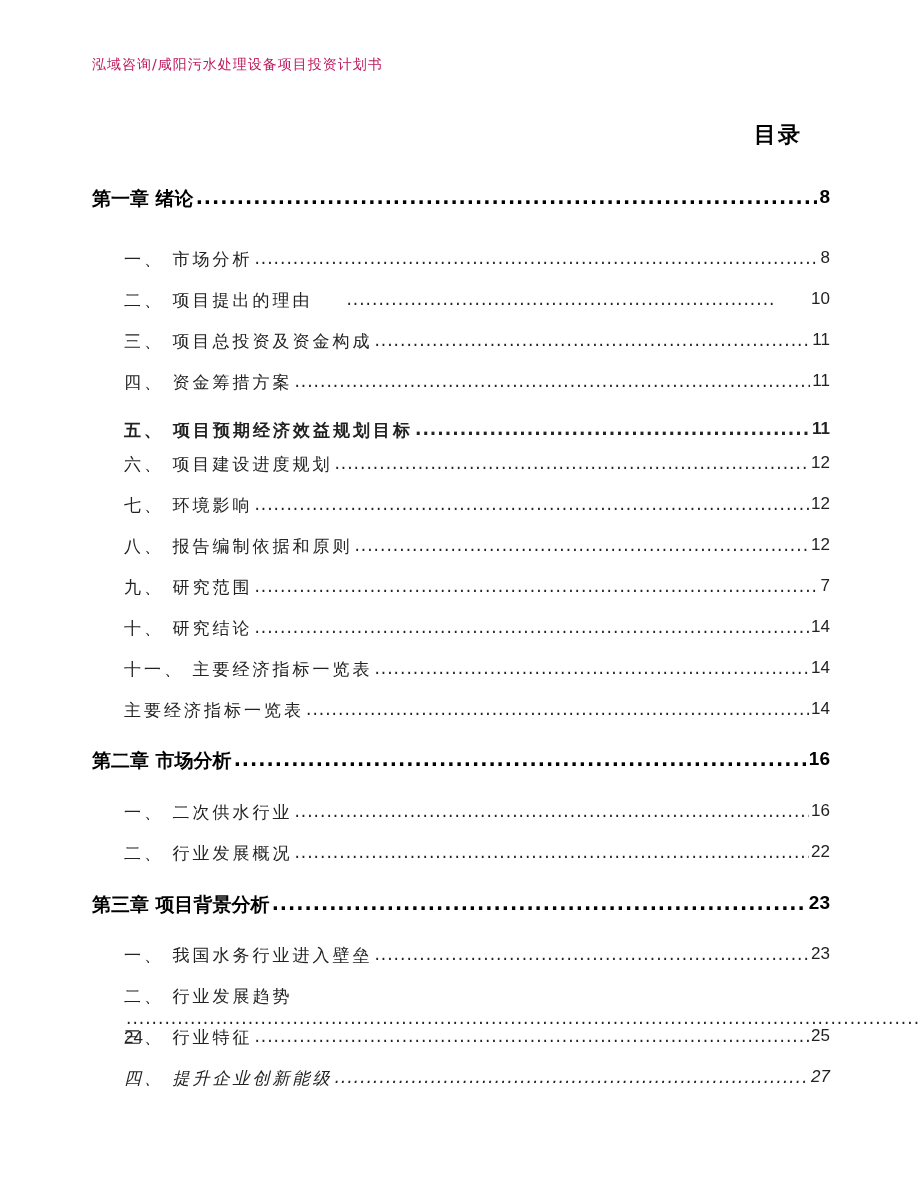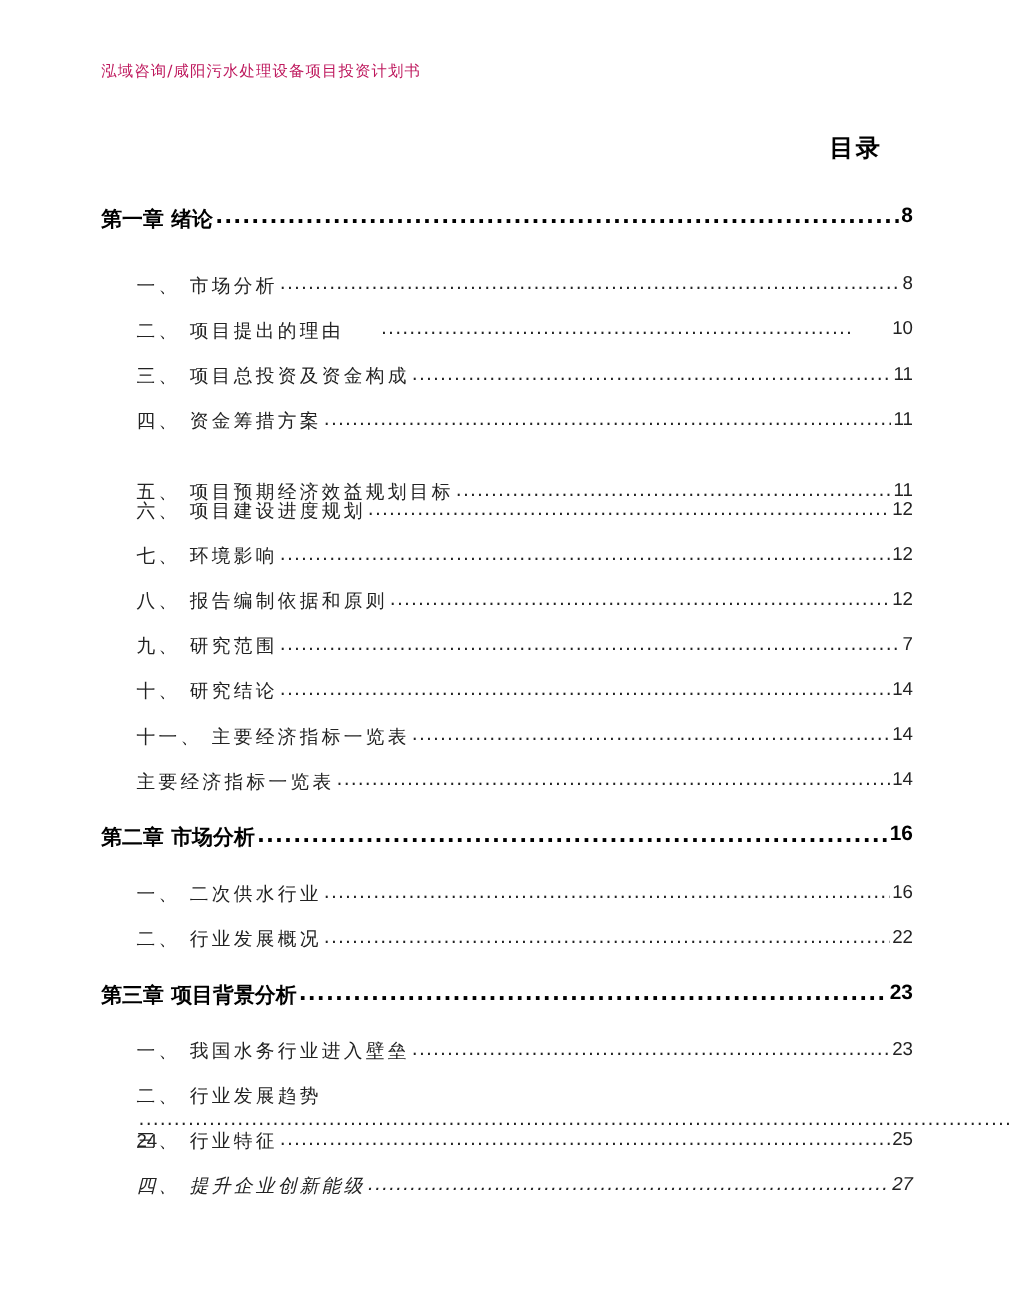--- a/index.html
+++ b/index.html
@@ -46,21 +46,21 @@
   <div class="row section" style="top: 330px;">
       <span class="label">三、 项目总投资及资金构成</span>
       <span class="dots"></span>
       <span class="page">11</span>
     </div>
   <div class="row section" style="top: 371px;">
       <span class="label">四、 资金筹措方案</span>
       <span class="dots"></span>
       <span class="page">11</span>
     </div>
-  <div class="row section" style="top: 436px;">
+  <div class="row section" style="top: 419px; font-weight: bold;">
       <span class="label">五、 项目预期经济效益规划目标</span>
       <span class="dots"></span>
       <span class="page">11</span>
     </div>
   <div class="row section" style="top: 453px;">
       <span class="label">六、 项目建设进度规划</span>
       <span class="dots"></span>
       <span class="page">12</span>
     </div>
   <div class="row section" style="top: 494px;">

